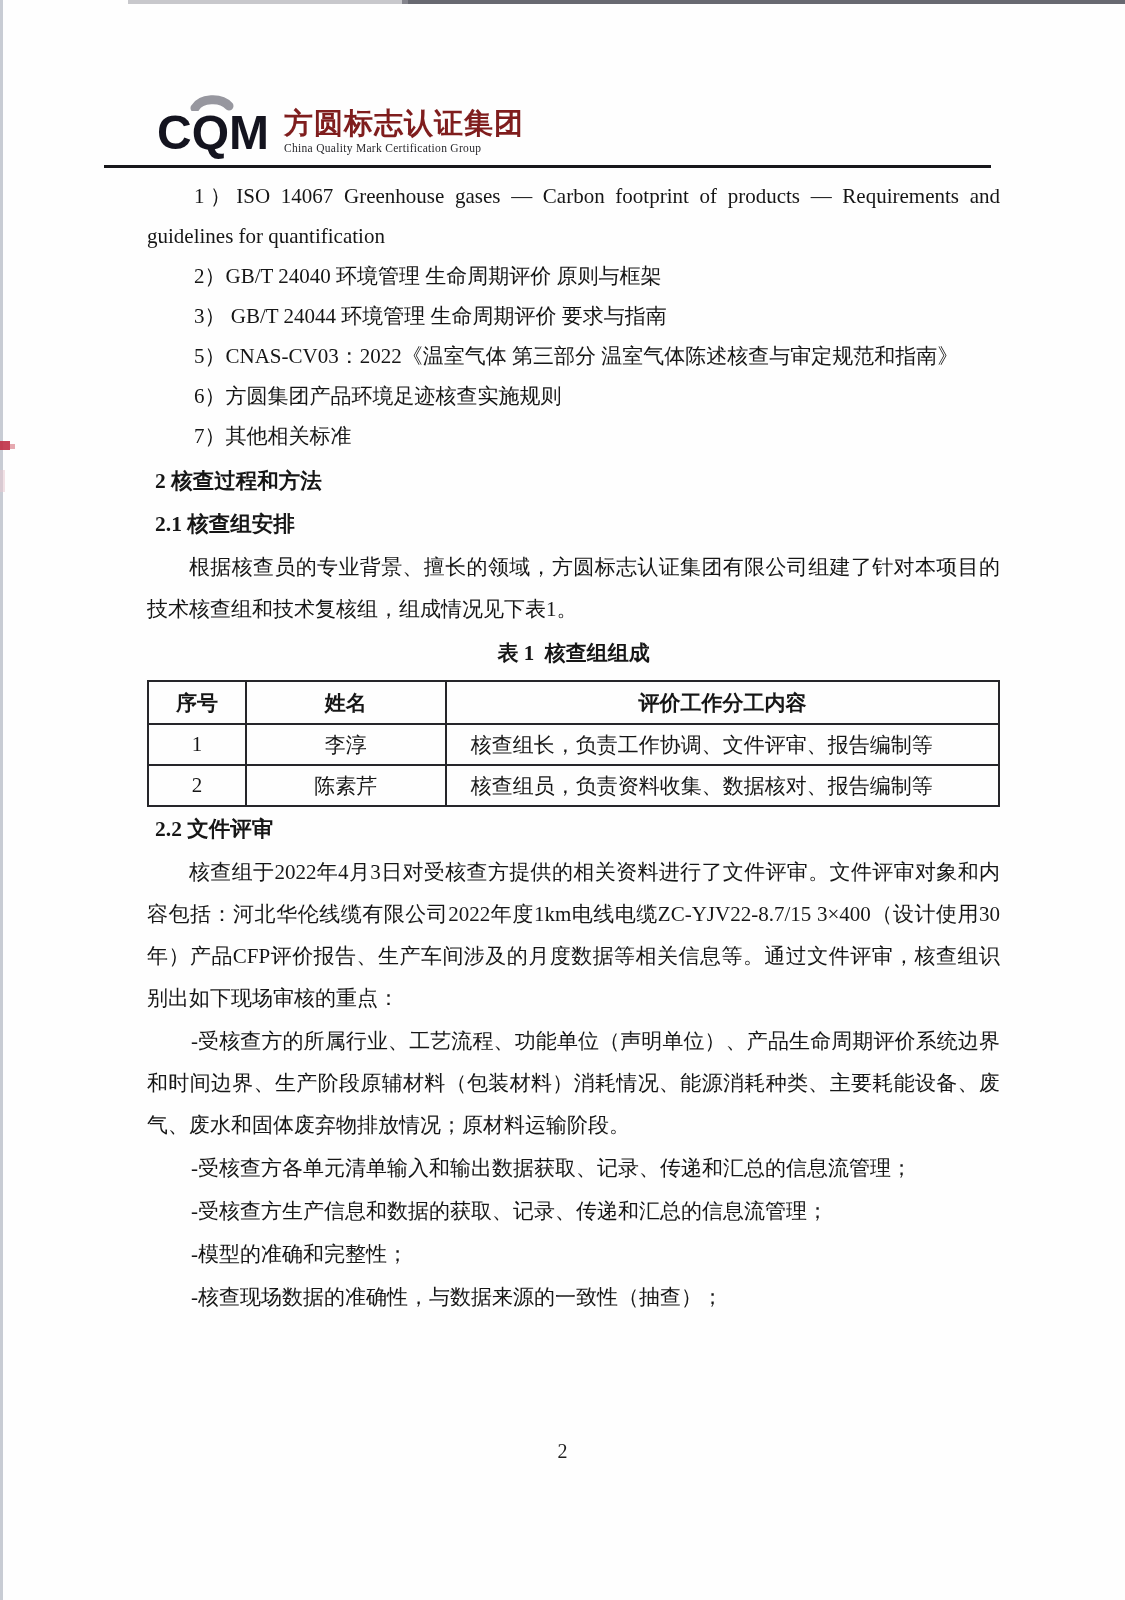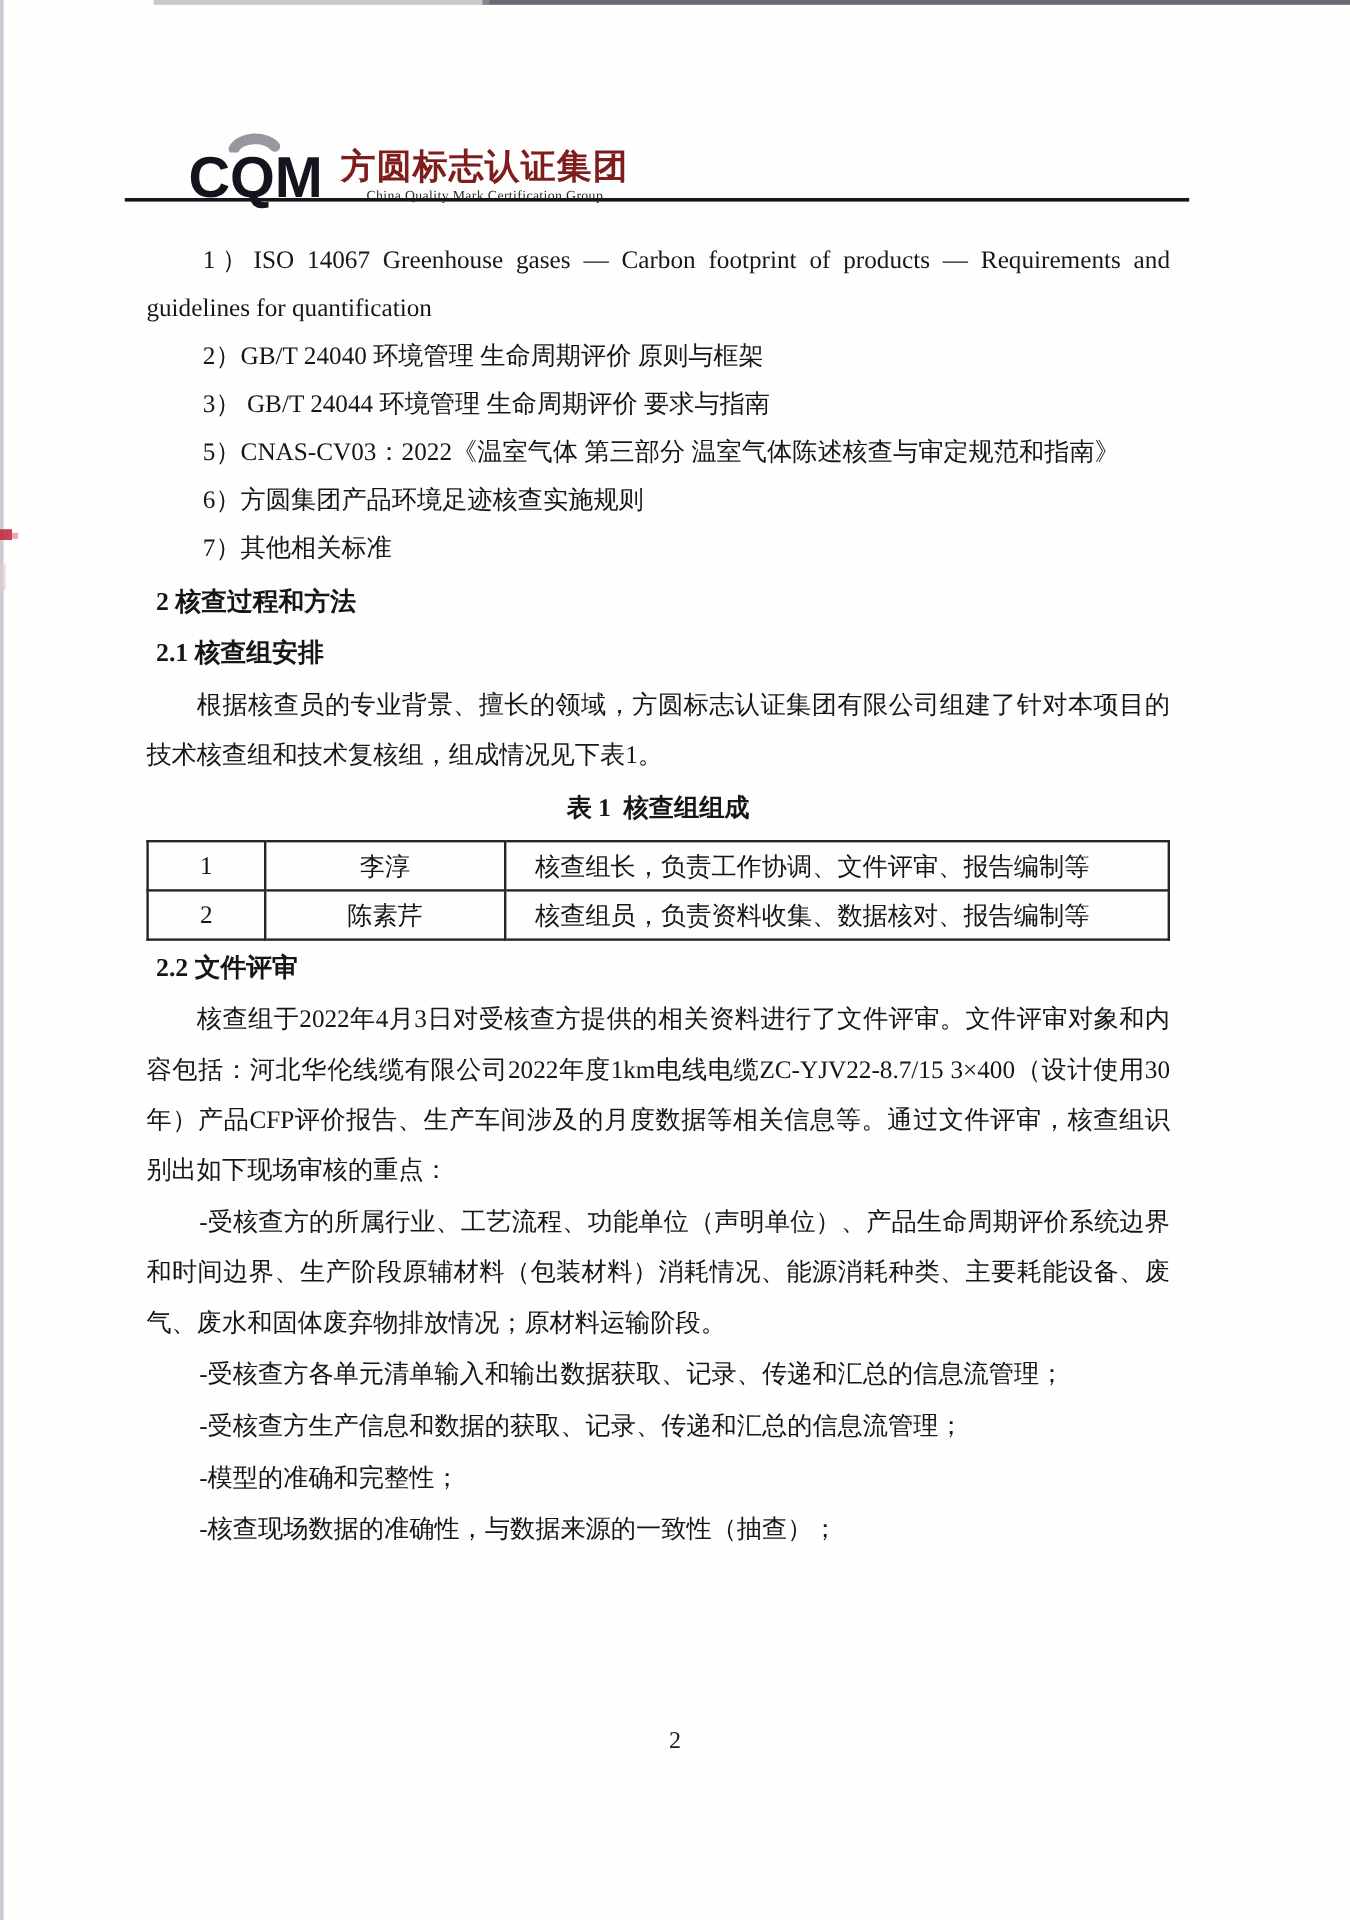--- a/index.html
+++ b/index.html
@@ -10,43 +10,43 @@
   }
   
   .edge-top-dark { position:absolute; top:0; left:402px; right:0; height:4px; background:#4e4f58; opacity:.85; }
   .edge-top-light { position:absolute; top:0; left:128px; width:280px; height:4px; background:#9a9aa2; opacity:.55; }
   .edge-left { position:absolute; top:0; left:0; width:3px; height:100%; background:#aab0bd; opacity:.65; }
   .red-mark { position:absolute; left:0; top:441px; width:10px; height:9px; background:#c12f45; opacity:.9; }
   .red-mark::after { content:""; position:absolute; left:10px; top:3px; width:5px; height:5px; background:#e4a0a8; }
   .red-smudge { position:absolute; left:0; top:470px; width:5px; height:22px; background:#e8c9cf; opacity:.55; }
 
   
-  .letterhead { position:absolute; left:157px; top:115px;text-align:center; }
+  .letterhead { position:absolute; left:157px; top:99px; }
   .logo { display:flex; align-items:center; gap:15px; }
   .cqm-wrap { position:relative; padding-top:10px; }
   .arc-icon { position:absolute; left:33px; top:-6px; }
   .cqm {
     font-family:"Liberation Sans","DejaVu Sans",sans-serif;
     font-weight:800; font-size:48px; line-height:1; color:#14141f; letter-spacing:0;
   }
   .logo-names { padding-top:6px; }
   .logo-cn {
     font-family:"Liberation Sans","DejaVu Sans",sans-serif;
     font-weight:700; font-size:29px; line-height:1.05; color:#7f1d1d; letter-spacing:1px;
   }
   .logo-en {
     font-family:Liberation Serif, serif;
     font-size:11.5px; color:#28282c; margin-top:3px; letter-spacing:.3px;
   }
   .rule { position:absolute; left:104px; right:134px; top:165px; height:3px; background:#17171b; }
 
   
   .content {
-    position:absolute; left:122px; width:853px; top:176px;
-    font-size:21px; text-align:justify;margin-top:20px;
+    position:absolute; left:147px; width:853px; top:176px;
+    font-size:21px; text-align:justify;
   }
   .ref   { margin:0; line-height:40px; text-indent:47px; }
   .sec-h { font-size:21.5px; font-weight:700; margin:5px 0 3px 8px; line-height:40px; text-align:left; }
   .sub-h { font-size:21.5px; font-weight:700; margin:2px 0 2px 8px; line-height:40px; text-align:left; }
   .para  { margin:0; line-height:42px; text-indent:42px; }
   .caption { text-align:center; font-weight:700; line-height:42px; margin-top:2px; white-space:pre-wrap; }
 
   table.team { width:100%; border-collapse:collapse; margin-top:6px; font-size:21px; }
   table.team th, table.team td { border:2px solid #26262a; }
   table.team th { font-weight:700; height:39px; text-align:center; }
@@ -106,20 +106,25 @@
 
     <div class="caption">表 1  核查组组成</div>
 
     <table class="team">
       <colgroup>
           <col class="col-no">
           <col class="col-name">
           <col>
         </colgroup>
       <tbody>
+          <tr>
+        <th>序号</th>
+        <th>姓名</th>
+        <th>评价工作分工内容</th>
+      </tr>
       <tr>
         <td>1</td>
         <td>李淳</td>
         <td class="desc">核查组长，负责工作协调、文件评审、报告编制等</td>
       </tr>
       <tr>
         <td>2</td>
         <td>陈素芹</td>
         <td class="desc">核查组员，负责资料收集、数据核对、报告编制等</td>
       </tr>

